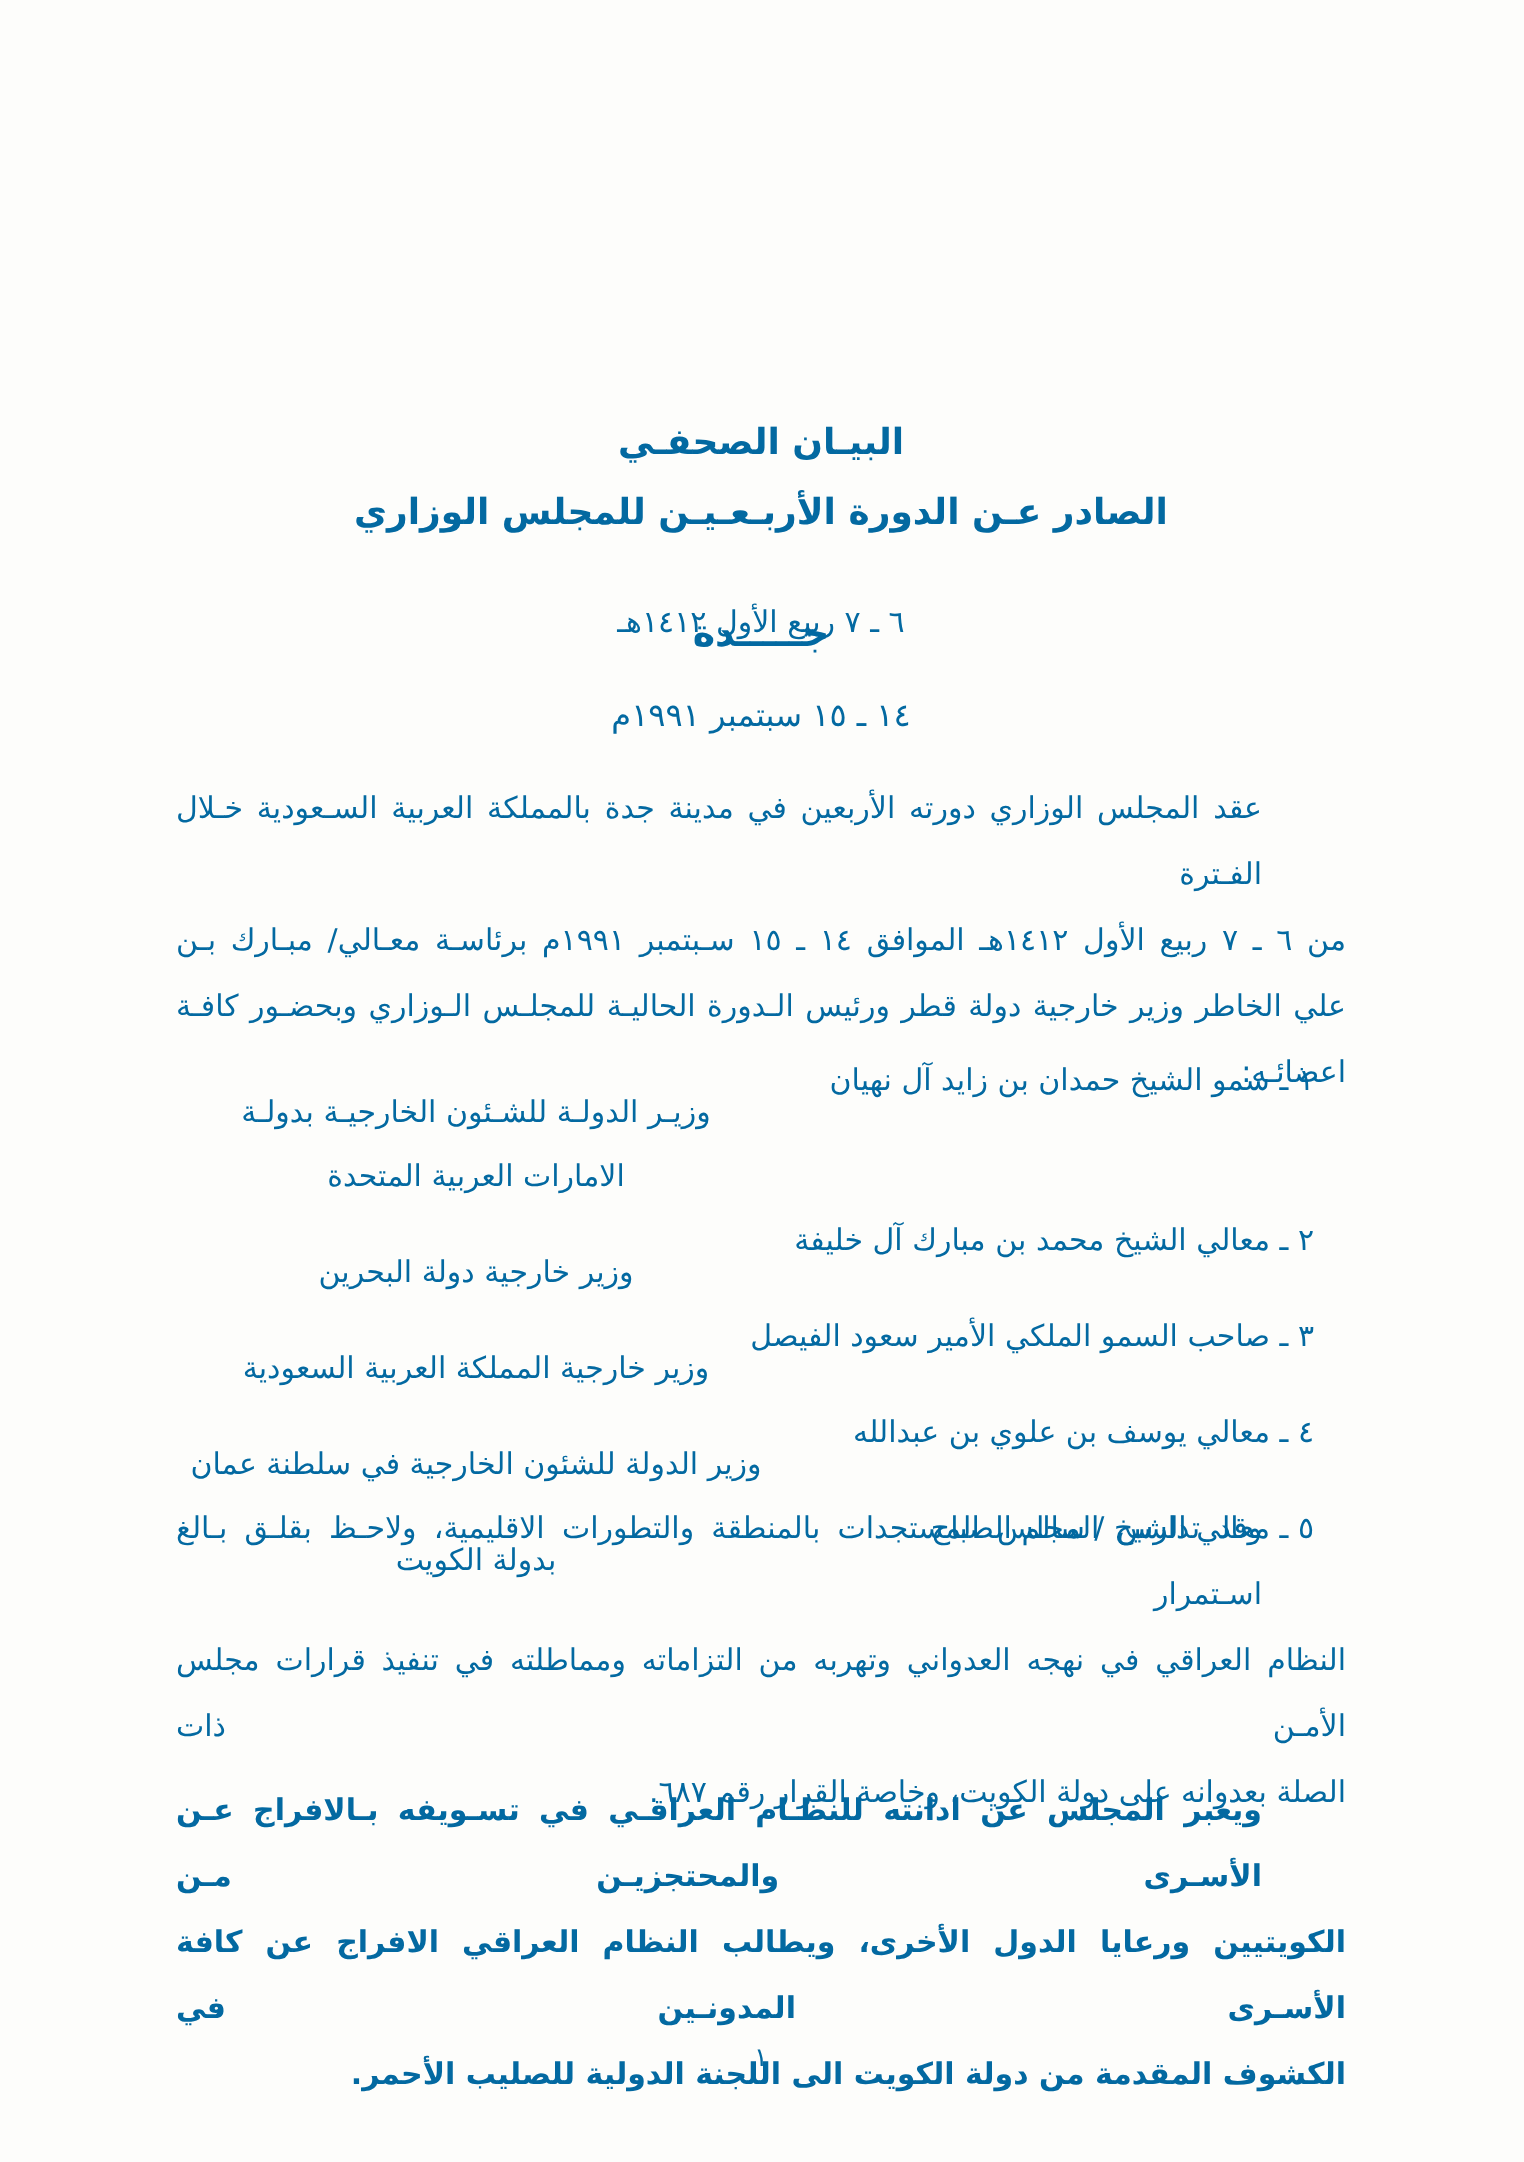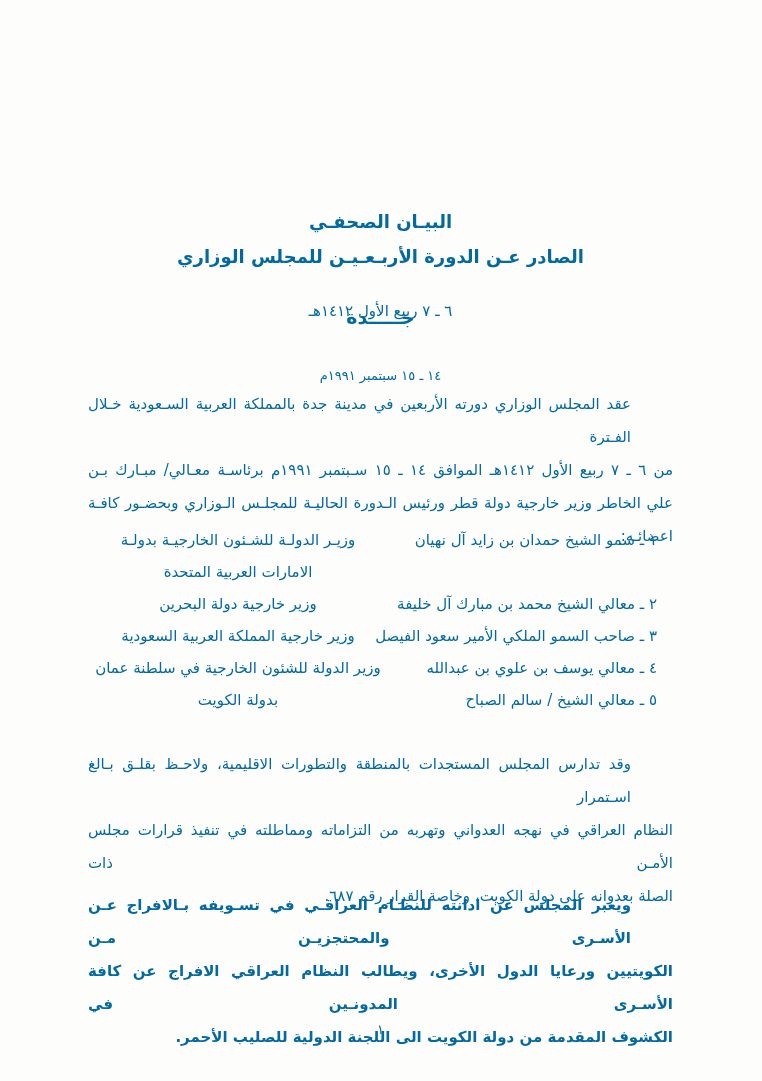--- a/index.html
+++ b/index.html
@@ -13,32 +13,32 @@
     direction:rtl;
     overflow:hidden;
   }
   .block{position:absolute;right:89px;width:585px;}
   .centered{text-align:center;}
   .title{font-weight:bold;font-size:18px;letter-spacing:0;}
   .title1{top:211px;}
   .title2{top:246px;}
   .city{top:306px;font-size:19px;font-weight:bold;}
   .hijri{top:302px;font-size:15px;}
-  .greg{top:368px;font-size:13px;}
+  .greg{top:348px;font-size:16px;}
   .para{font-size:15px;line-height:33px;}
   .p1{top:388px;}
   .p2{top:748px;}
   .p3{top:889px;font-weight:bold;}
   .pline{text-align:justify;text-align-last:justify;}
   .pline.indent{padding-right:42px;}
   .pline.last{text-align:center;text-align-last:right;}
   .members{top:524px;font-size:15px;line-height:32px;}
   .member-row{display:flex;align-items:flex-start;}
   .m-name{width:270px;padding-right:16px;box-sizing:border-box;white-space:nowrap;}
-  .m-role{width:300px;margin-right:15px;text-align:center;}
+  .m-role{width:300px;margin-right:15px;text-align:center;margin-top:16px;}
   .pagenum{top:1022px;font-size:13px;}
 </style>
 </head>
 <body>
 
 <div class="page">
 
   <div class="block centered title title1">البيـان الصحفـي</div>
 
   <div class="block centered title title2">الصادر عـن الدورة الأربـعـيـن للمجلس الوزاري</div>

